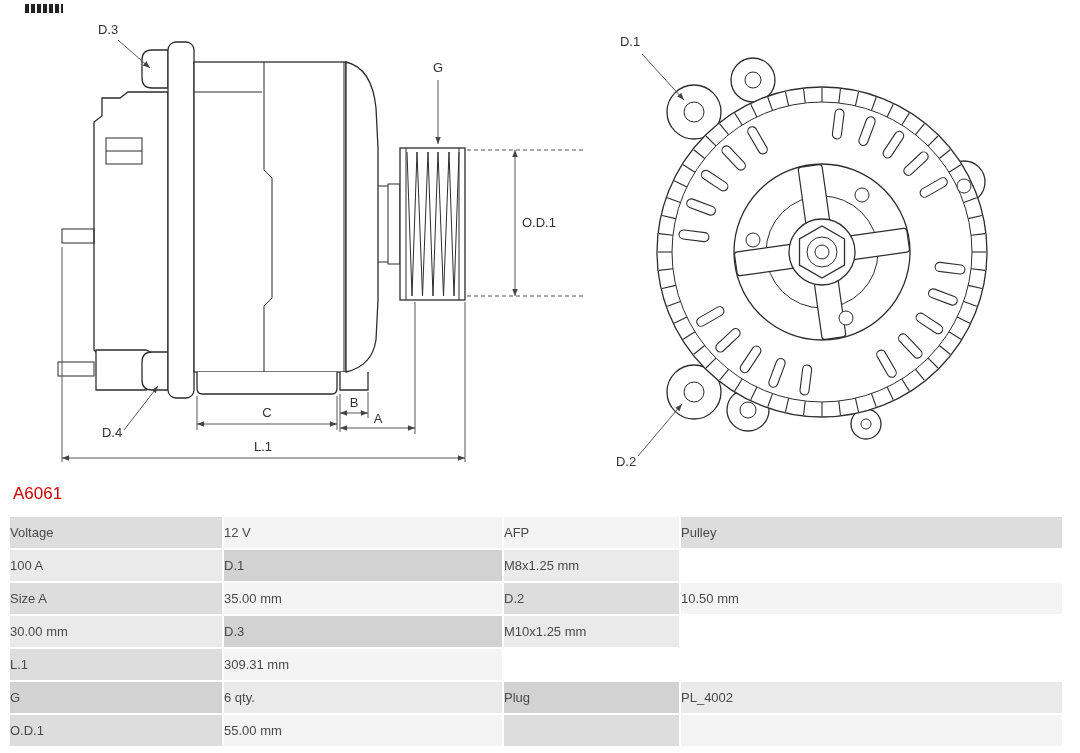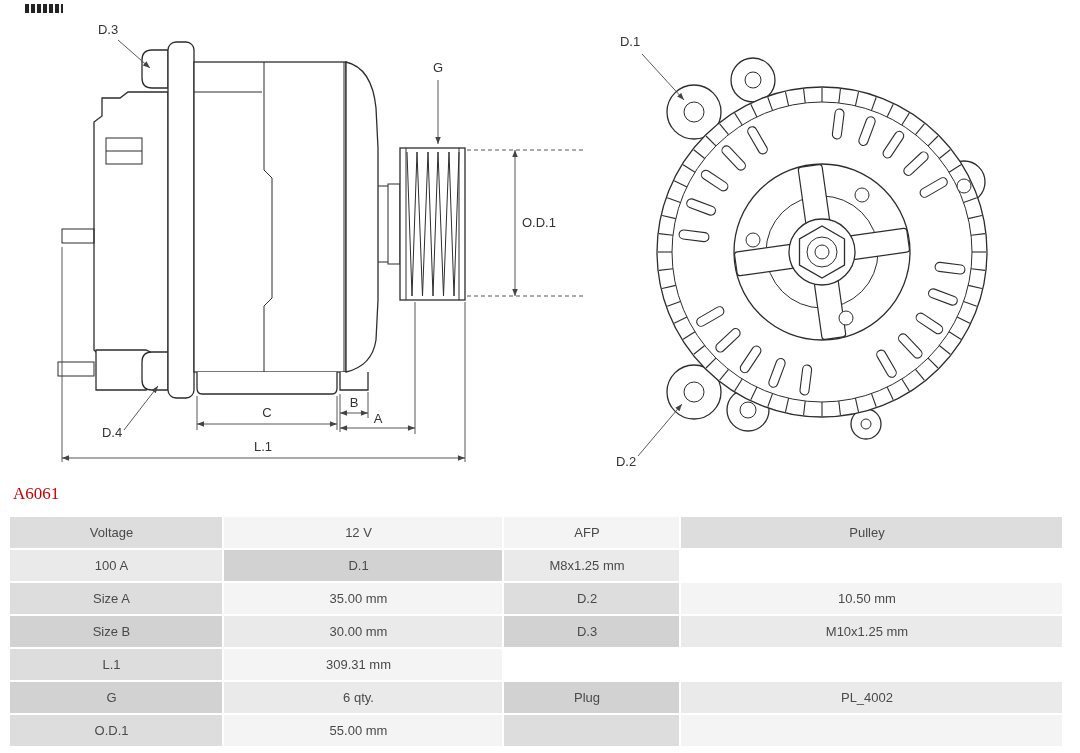--- a/index.html
+++ b/index.html
@@ -15,29 +15,29 @@
   svg text{font-family:"Liberation Sans",sans-serif;font-size:13px;fill:#333;}
   .outline{stroke:#2d2d2d;stroke-width:1.3;fill:none;}
   .detail{stroke:#2d2d2d;stroke-width:1;fill:none;}
   .fillw{fill:#fff;}
   .dim{stroke:#444;stroke-width:0.9;fill:none;}
   .dim-dash{stroke:#444;stroke-width:0.9;fill:none;stroke-dasharray:4 3;}
   #gen-teeth line{stroke:#2d2d2d;stroke-width:1.1;}
   #gen-vents rect{fill:#fff;stroke:#2d2d2d;stroke-width:1.1;}
   #gen-spokes rect{fill:#fff;stroke:#2d2d2d;stroke-width:1.2;}
   #product-code{
-    position:absolute;left:13px;top:484px;font-size:17px;color:#cc0000;font-family:Liberation Serif, serif;
+    position:absolute;left:13px;top:484px;font-size:17px;color:#cc0000;
   }
   .specs{position:absolute;left:10px;top:517px;width:1052px;}
   .spec-row{
     display:grid;grid-template-columns:212px 278px 175px 1fr;gap:2px;
     height:31px;margin-bottom:2px;
   }
   .cell{
-    line-height:31px;text-align:center;padding-right:9px;font-size:13px;
+    line-height:31px;text-align:left;padding-right:9px;font-size:13px;
     color:#4a4a4a;overflow:hidden;white-space:nowrap;
   }
   .spec-row:nth-child(odd) .lbl{background:#dddddd;}
   .spec-row:nth-child(odd) .val{background:#f4f4f4;}
   .spec-row:nth-child(even) .lbl{background:#d2d2d2;}
   .spec-row:nth-child(even) .val{background:#eaeaea;}
 </style>
 </head>
 <body>
 
@@ -251,21 +251,20 @@
     <div class="cell lbl">D.1</div>
     <div class="cell val">M8x1.25 mm</div>
   </div>
   <div class="spec-row">
     <div class="cell lbl">Size A</div>
     <div class="cell val">35.00 mm</div>
     <div class="cell lbl">D.2</div>
     <div class="cell val">10.50 mm</div>
   </div>
   <div class="spec-row">
-    <div class="cell lbl">Size B</div>
     <div class="cell val">30.00 mm</div>
     <div class="cell lbl">D.3</div>
     <div class="cell val">M10x1.25 mm</div>
   </div>
   <div class="spec-row">
     <div class="cell lbl">L.1</div>
     <div class="cell val">309.31 mm</div>
   </div>
   <div class="spec-row">
     <div class="cell lbl">G</div>

